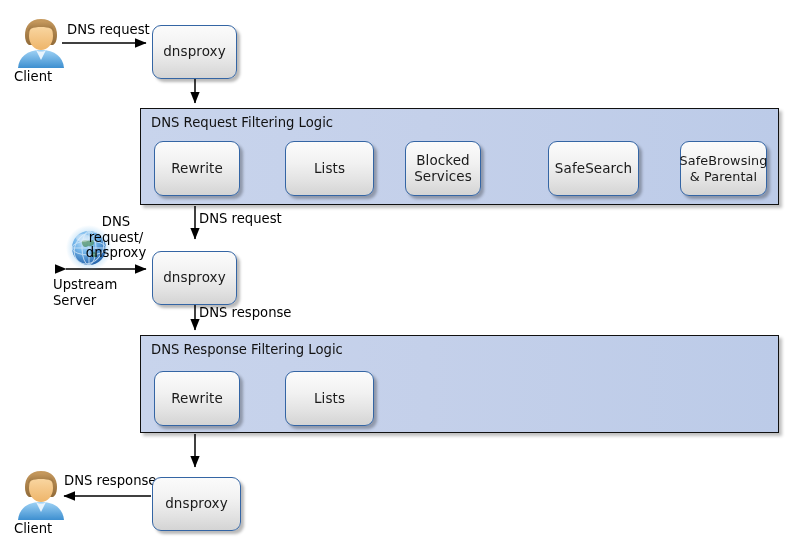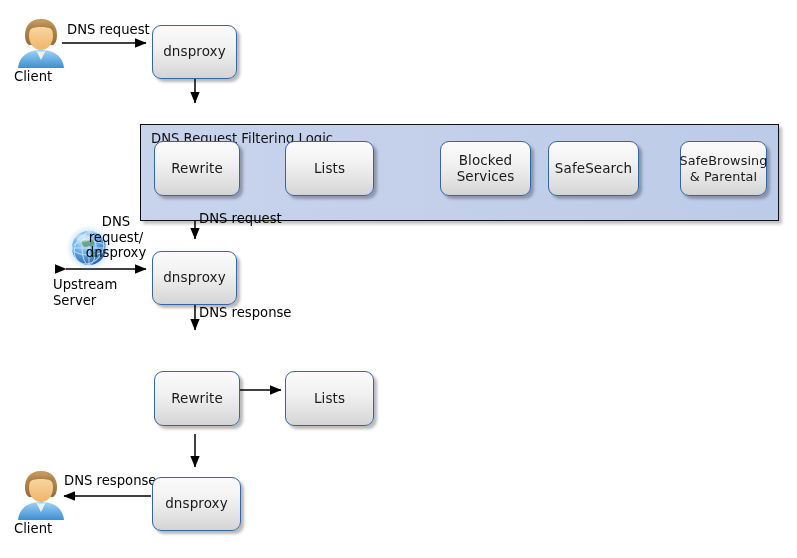--- a/index.html
+++ b/index.html
@@ -153,31 +153,31 @@
     </div>
     <div class="cap" style="top:53px; left:0; width:54px;">Client</div>
   </div>
 
   <div class="label" style="left:67px; top:22px;">DNS request</div>
 
   <div class="node" style="left:152px; top:17px; width:85px; height:54px;">
     <span>dnsproxy</span>
   </div>
 
-  <div class="group" style="left:140px; top:124px; width:639px; height:97px;">
+  <div class="group" style="left:140px; top:108px; width:639px; height:97px;">
     <div class="group-title">DNS Request Filtering Logic</div>
   </div>
 
   <div class="node" style="left:154px; top:133px; width:86px; height:55px;">
     <span>Rewrite</span>
   </div>
   <div class="node" style="left:285px; top:133px; width:89px; height:55px;">
     <span>Lists</span>
   </div>
-  <div class="node" style="left:440px; top:133px; width:91px; height:55px; white-space:pre;">
+  <div class="node" style="left:405px; top:133px; width:76px; height:55px; white-space:pre;">
     <span>Blocked
 Services</span>
   </div>
   <div class="node small" style="left:680px; top:133px; width:87px; height:55px; white-space:pre;">
     <span>SafeBrowsing
 &amp; Parental</span>
   </div>
   <div class="node" style="left:548px; top:133px; width:91px; height:55px;">
     <span>SafeSearch</span>
   </div>
@@ -219,20 +219,23 @@
   <div class="label center" style="left:76px; top:214px; width:80px;">DNS
 request/
 dnsproxy</div>
 
   <div class="node" style="left:152px; top:243px; width:85px; height:54px;">
     <span>dnsproxy</span>
   </div>
 
   <div class="label" style="left:199px; top:305px;">DNS response</div>
 
+  <div class="group" style="left:140px; top:335px; width:639px; height:98px;">
+    <div class="group-title">DNS Response Filtering Logic</div>
+  </div>
 
   <div class="node" style="left:154px; top:363px; width:86px; height:55px;">
     <span>Rewrite</span>
   </div>
   <div class="node" style="left:285px; top:363px; width:89px; height:55px;">
     <span>Lists</span>
   </div>
 
   <div class="actor" style="left:14px; top:468px;">
     <div class="glyph">

